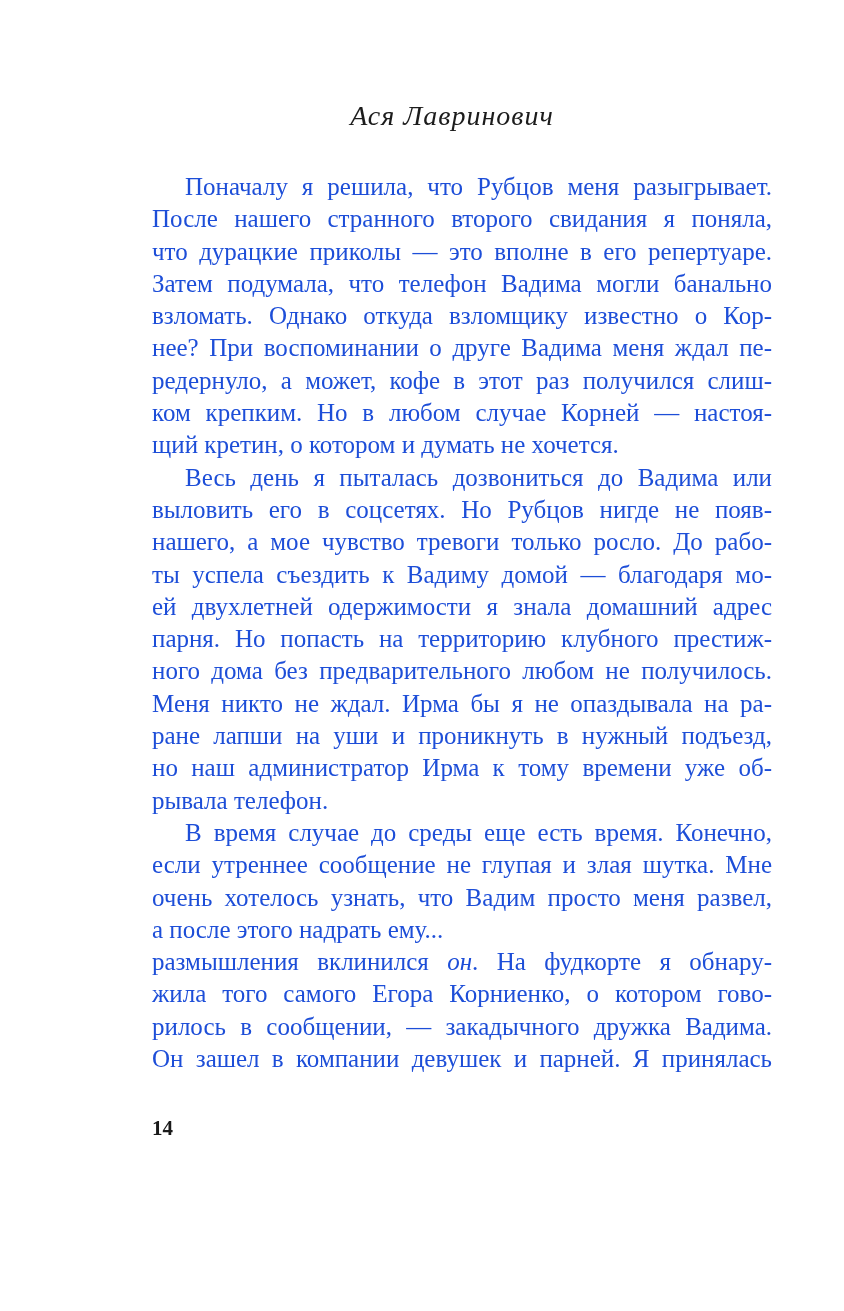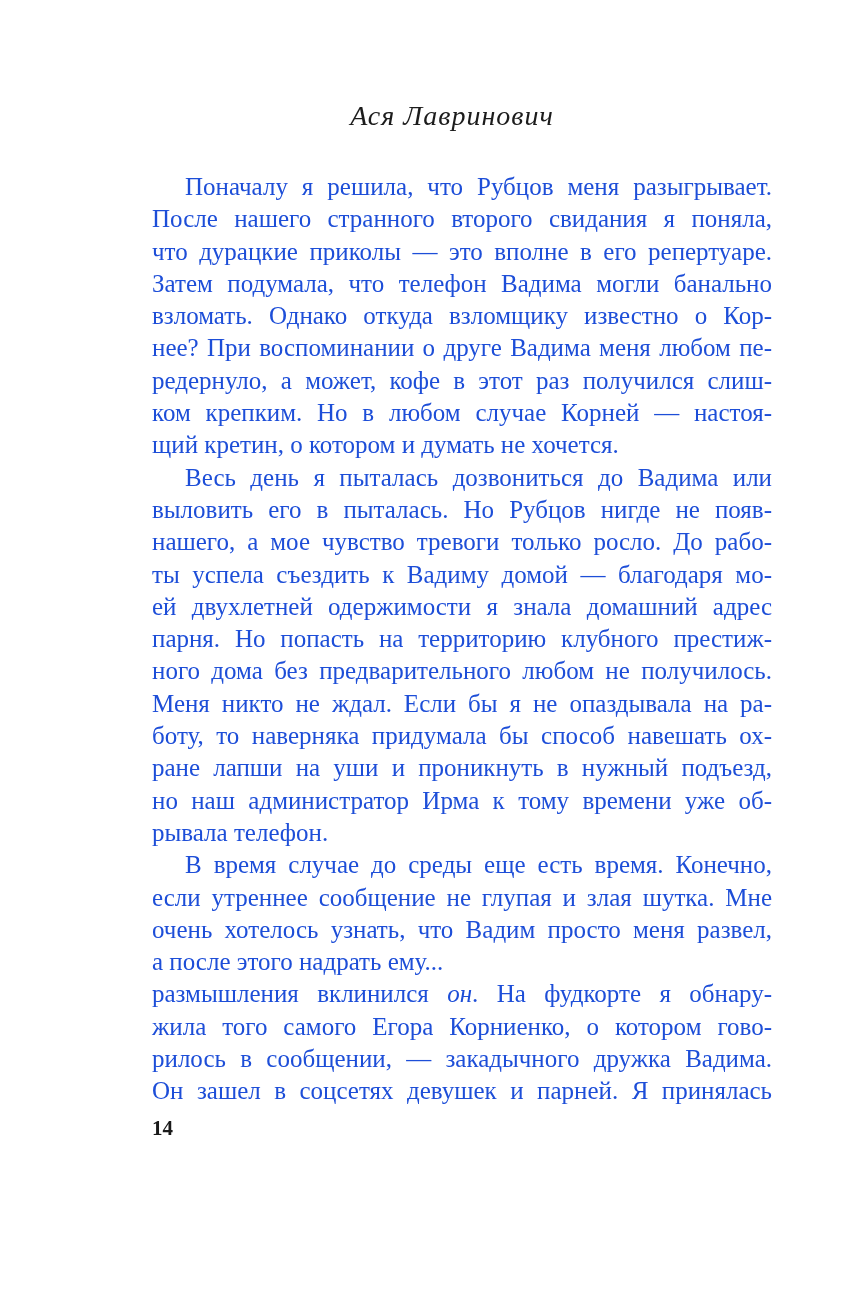--- a/index.html
+++ b/index.html
@@ -70,48 +70,47 @@
 
   <div class="running-head">Ася Лавринович</div>
 
   <div class="text-block" id="text-block">
       <div class="paragraph">
         <div class="line indent">Поначалу я решила, что Рубцов меня разыгрывает.</div>
         <div class="line">После нашего странного второго свидания я поняла,</div>
         <div class="line">что дурацкие приколы — это вполне в его репертуаре.</div>
         <div class="line">Затем подумала, что телефон Вадима могли банально</div>
         <div class="line">взломать. Однако откуда взломщику известно о Кор-</div>
-        <div class="line">нее? При воспоминании о друге Вадима меня любом пе-</div>
+        <div class="line">нее? При воспоминании о друге Вадима меня ждал пе-</div>
         <div class="line">редернуло, а может, кофе в этот раз получился слиш-</div>
         <div class="line">ком крепким. Но в любом случае Корней — настоя-</div>
         <div class="line noju">щий кретин, о котором и думать не хочется.</div>
       </div>
       <div class="paragraph">
         <div class="line indent">Весь день я пыталась дозвониться до Вадима или</div>
-        <div class="line">выловить его в пыталась. Но Рубцов нигде не появ-</div>
+        <div class="line">выловить его в соцсетях. Но Рубцов нигде не появ-</div>
         <div class="line">нашего, а мое чувство тревоги только росло. До рабо-</div>
         <div class="line">ты успела съездить к Вадиму домой — благодаря мо-</div>
         <div class="line">ей двухлетней одержимости я знала домашний адрес</div>
         <div class="line">парня. Но попасть на территорию клубного престиж-</div>
         <div class="line">ного дома без предварительного любом не получилось.</div>
-        <div class="line">Меня никто не ждал. Если бы я не опаздывала на ра-</div>
-        <div class="line">боту, то наверняка придумала бы способ навешать ох-</div>
+        <div class="line">Меня никто не ждал. Ирма бы я не опаздывала на ра-</div>
         <div class="line">ране лапши на уши и проникнуть в нужный подъезд,</div>
         <div class="line">но наш администратор Ирма к тому времени уже об-</div>
         <div class="line noju">рывала телефон.</div>
       </div>
       <div class="paragraph">
         <div class="line indent">В время случае до среды еще есть время. Конечно,</div>
         <div class="line">если утреннее сообщение не глупая и злая шутка. Мне</div>
         <div class="line">очень хотелось узнать, что Вадим просто меня развел,</div>
         <div class="line noju">а после этого надрать ему...</div>
       </div>
       <div class="paragraph">
         <div class="line"><span>размышления вклинился </span><span class="em">он</span><span>. На фудкорте я обнару-</span></div>
         <div class="line">жила того самого Егора Корниенко, о котором гово-</div>
         <div class="line">рилось в сообщении, — закадычного дружка Вадима.</div>
-        <div class="line">Он зашел в соцсетях девушек и парней. Я принялась</div>
+        <div class="line">Он зашел в компании девушек и парней. Я принялась</div>
       </div>
     </div>
 
   <div class="folio">14</div>
 
 </div>
 
 </body></html>

